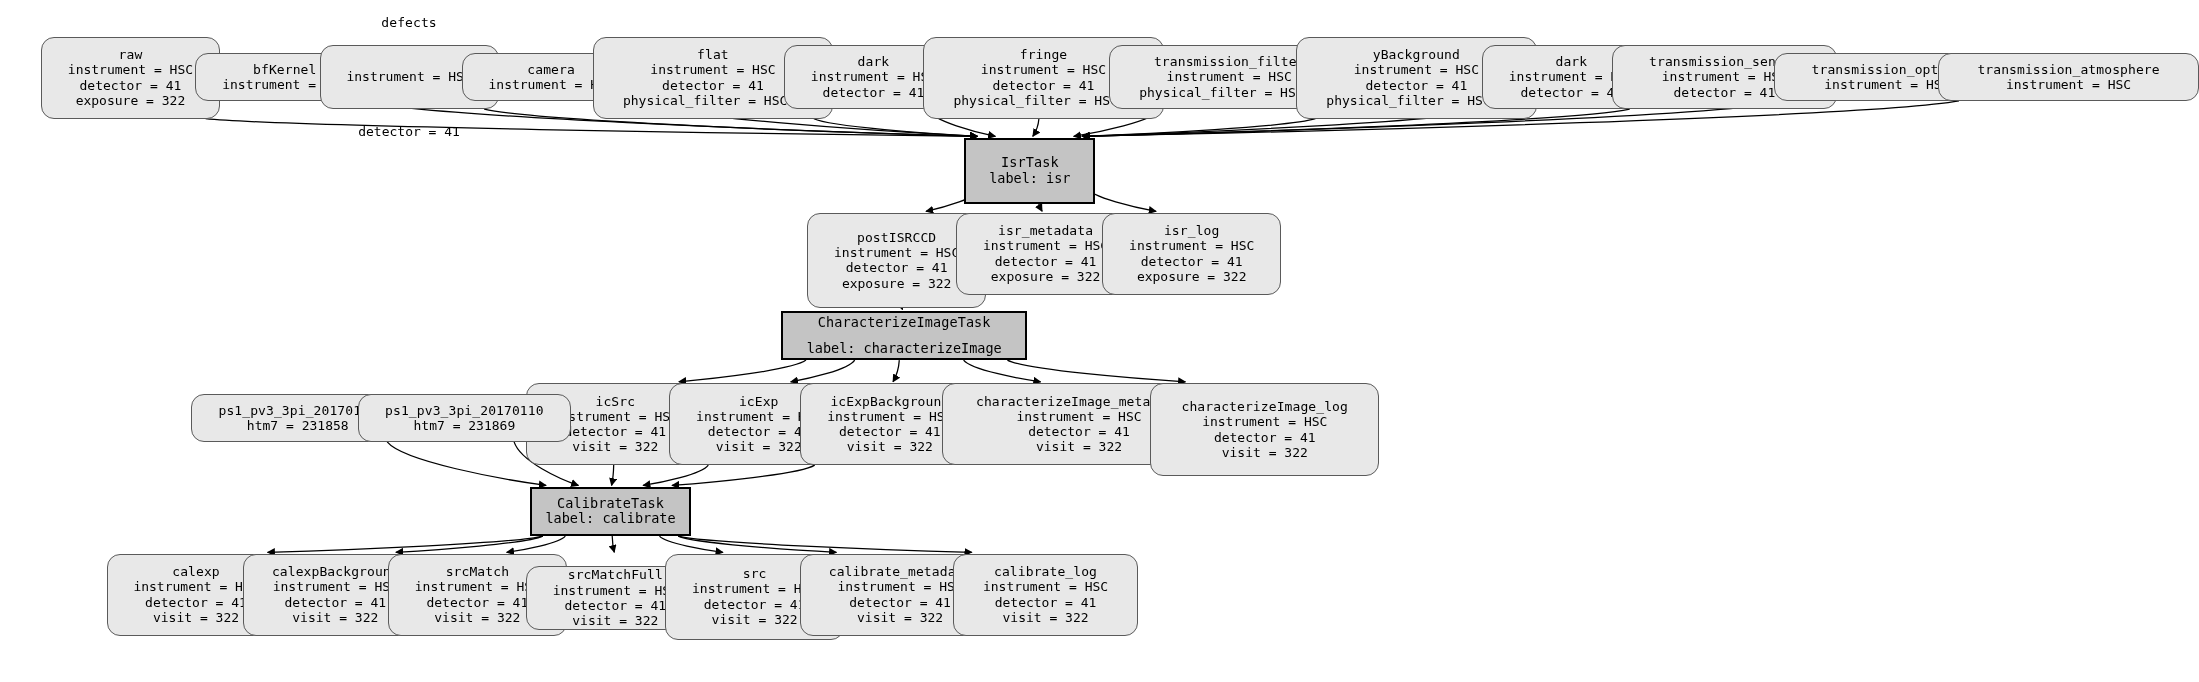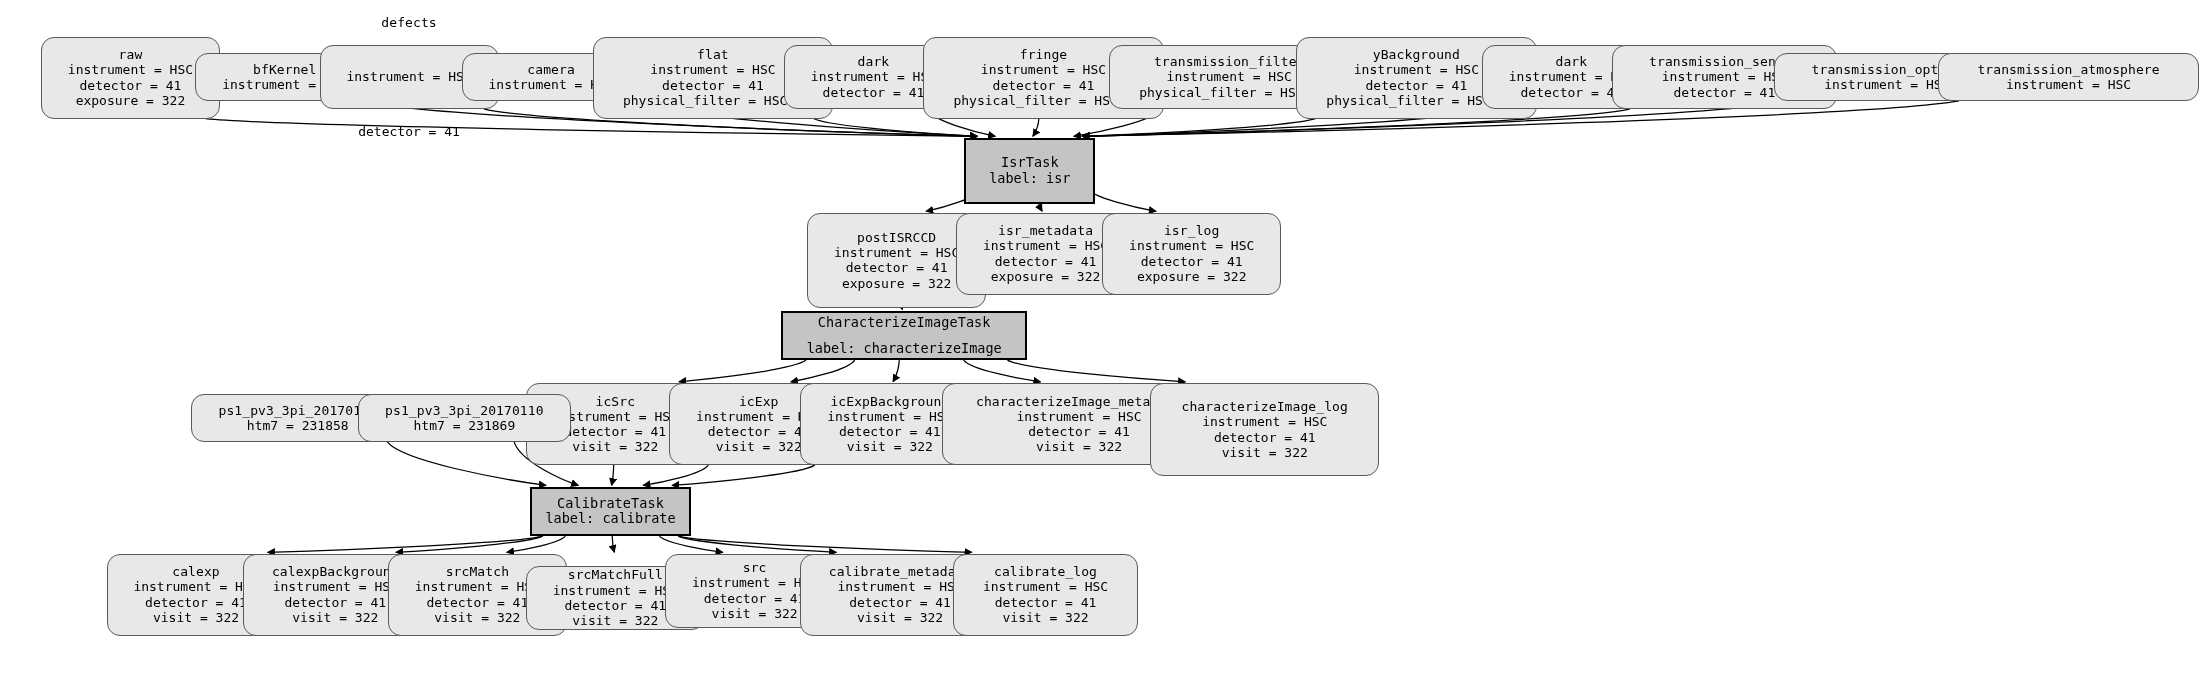--- a/index.html
+++ b/index.html
@@ -255,21 +255,21 @@
         <span class="nl">instrument = HSC</span>
         <span class="nl">detector = 41</span>
         <span class="nl">visit = 322</span>
       </div>
       <div class="node dataset" style="left: 525.848px; top: 566px; width: 178.925px; height: 64px; text-align: right;">
         <span class="nl title">srcMatchFull</span>
         <span class="nl">instrument = HSC</span>
         <span class="nl">detector = 41</span>
         <span class="nl">visit = 322</span>
       </div>
-      <div class="node dataset" style="left: 665.163px; top: 553.784px; width: 178.925px; height: 74px;">
+      <div class="node dataset" style="left: 665.163px; top: 553.784px; width: 178.925px; height: 86px;">
         <span class="nl title">src</span>
         <span class="nl">instrument = HSC</span>
         <span class="nl">detector = 41</span>
         <span class="nl">visit = 322</span>
       </div>
       <div class="node dataset" style="left: 800.381px; top: 553.784px; width: 199.412px; height: 81.84px;">
         <span class="nl title">calibrate_metadata</span>
         <span class="nl">instrument = HSC</span>
         <span class="nl">detector = 41</span>
         <span class="nl">visit = 322</span>

